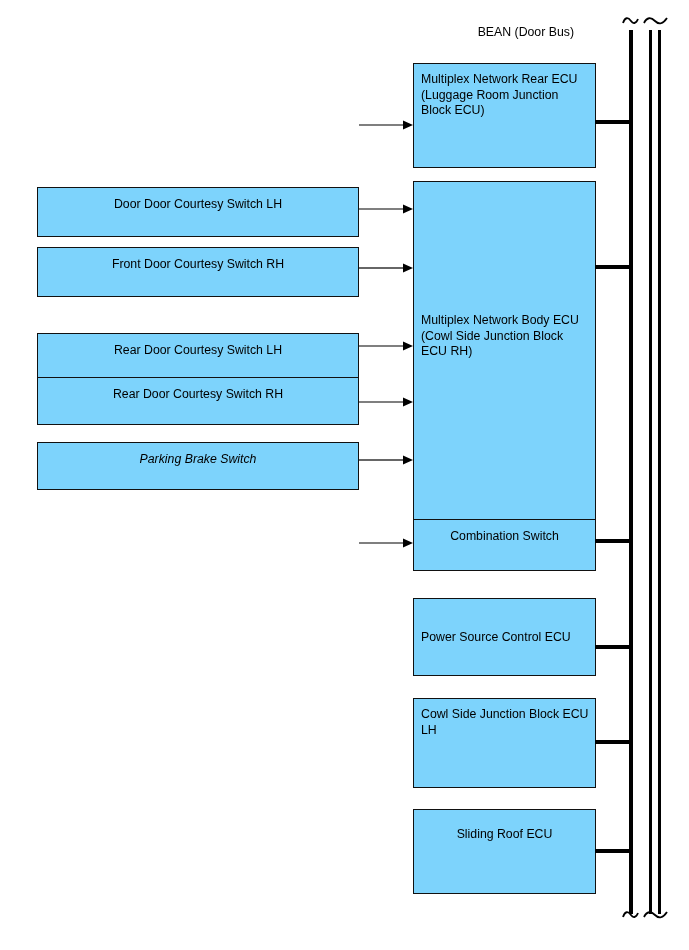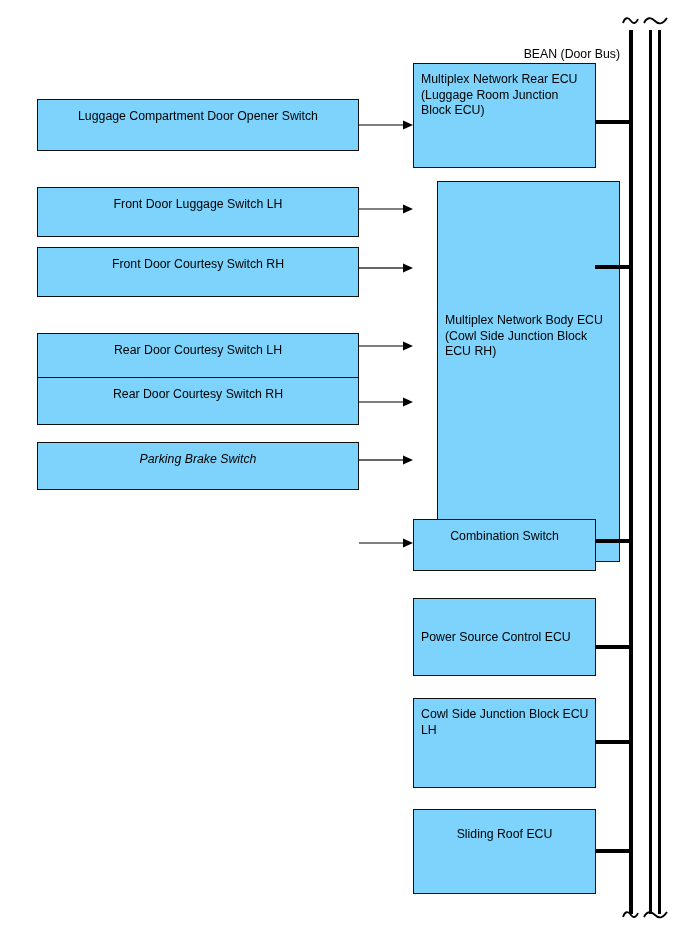--- a/index.html
+++ b/index.html
@@ -76,21 +76,21 @@
     color: #000000;
     white-space: nowrap;
     text-align: right;
   }
 </style>
 </head>
 <body>
 
 <div id="diagram">
 
-  <div class="bus-title" style="left:430px; top:25px; width:190px;margin-top:22px;">BEAN (Door Bus)</div>
+  <div class="bus-title" style="left:384px; top:25px; width:190px;">BEAN (Door Bus)</div>
 
   <div class="bus-line" style="left:629px; top:30px; height:884px;"></div>
   <div class="bus-line thin" style="left:649px; top:30px; height:884px;"></div>
   <div class="bus-line thin" style="left:658px; top:30px; height:884px;"></div>
 
   <div class="squiggle" style="left:620px; top:14px;">
     <svg width="22" height="14" viewBox="0 0 22 14">
       <path d="M3,9 C5,3 8,3 11,7 C13,10 16,10 18,5" stroke="#000" stroke-width="1.8" fill="none"></path>
     </svg>
   </div>
@@ -104,26 +104,23 @@
     <svg width="22" height="14" viewBox="0 0 22 14">
       <path d="M3,9 C5,3 8,3 11,7 C13,10 16,10 18,5" stroke="#000" stroke-width="1.8" fill="none"></path>
     </svg>
   </div>
   <div class="squiggle" style="left:641px; top:908px;">
     <svg width="30" height="14" viewBox="0 0 30 14">
       <path d="M3,9 C6,3 10,3 14,7 C18,11 22,10 26,4" stroke="#000" stroke-width="1.8" fill="none"></path>
     </svg>
   </div>
 
-  <div class="node" style="left:37px; top:99px; width:322px; height:52px;">
-    <div class="node-label lbl-center" style="top:9px;">Luggage Compartment Door Opener Switch</div>
-  </div>
 
   <div class="node" style="left:37px; top:187px; width:322px; height:50px;">
-    <div class="node-label lbl-center" style="top:9px;">Front Door Luggage Switch LH</div>
+    <div class="node-label lbl-center" style="top:9px;">Door Door Courtesy Switch LH</div>
   </div>
 
   <div class="node" style="left:37px; top:247px; width:322px; height:50px;padding-left:48px;">
     <div class="node-label lbl-center" style="top:9px;">Front Door Courtesy Switch RH</div>
   </div>
 
   <div class="node" style="left:37px; top:310px; width:322px; height:64px;margin-top:23px;">
     <div class="node-label lbl-center" style="top:9px;">Rear Door Courtesy Switch LH</div>
   </div>
 
@@ -133,21 +130,21 @@
 
   <div class="node" style="left:37px; top:442px; width:322px; height:48px;">
     <div class="node-label lbl-center" style="top:9px;font-style:italic;">Parking Brake Switch</div>
   </div>
 
 
   <div class="node" style="left:413px; top:63px; width:183px; height:105px;">
     <div class="node-label lbl-left" style="top:8px;">Multiplex Network Rear ECU (Luggage Room Junction Block ECU)</div>
   </div>
 
-  <div class="node" style="left:413px; top:181px; width:183px; height:381px;margin-left:24px;">
+  <div class="node" style="left:413px; top:181px; width:183px; height:381px;">
     <div class="node-label lbl-left" style="top:131px;">Multiplex Network Body ECU (Cowl Side Junction Block ECU RH)</div>
   </div>
 
   <div class="node" style="left:413px; top:519px; width:183px; height:52px;">
     <div class="node-label lbl-center" style="top:9px;">Combination Switch</div>
   </div>
 
   <div class="node" style="left:413px; top:598px; width:183px; height:78px;padding-left:30px;">
     <div class="node-label lbl-left" style="top:31px;">Power Source Control ECU</div>
   </div>

